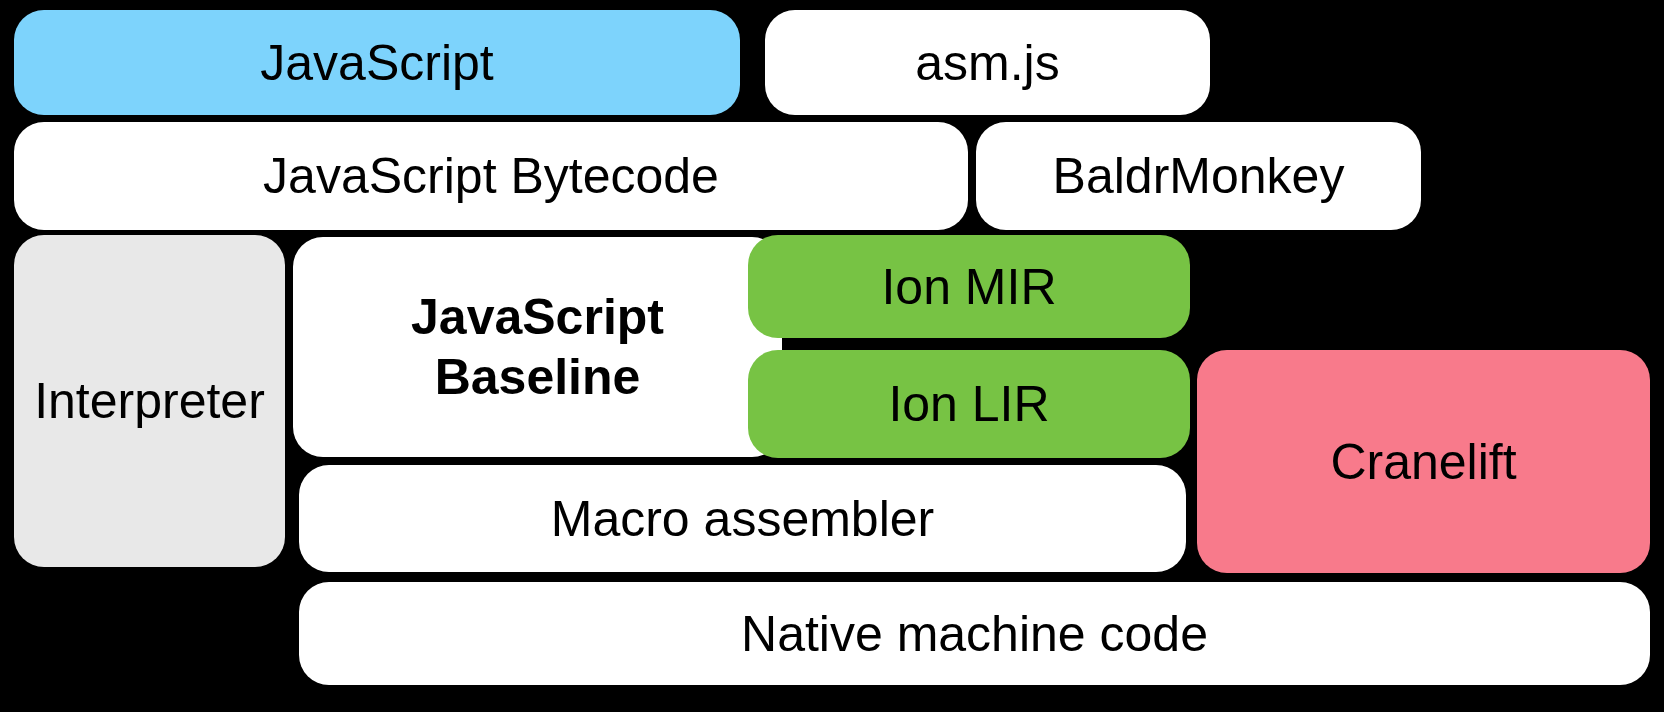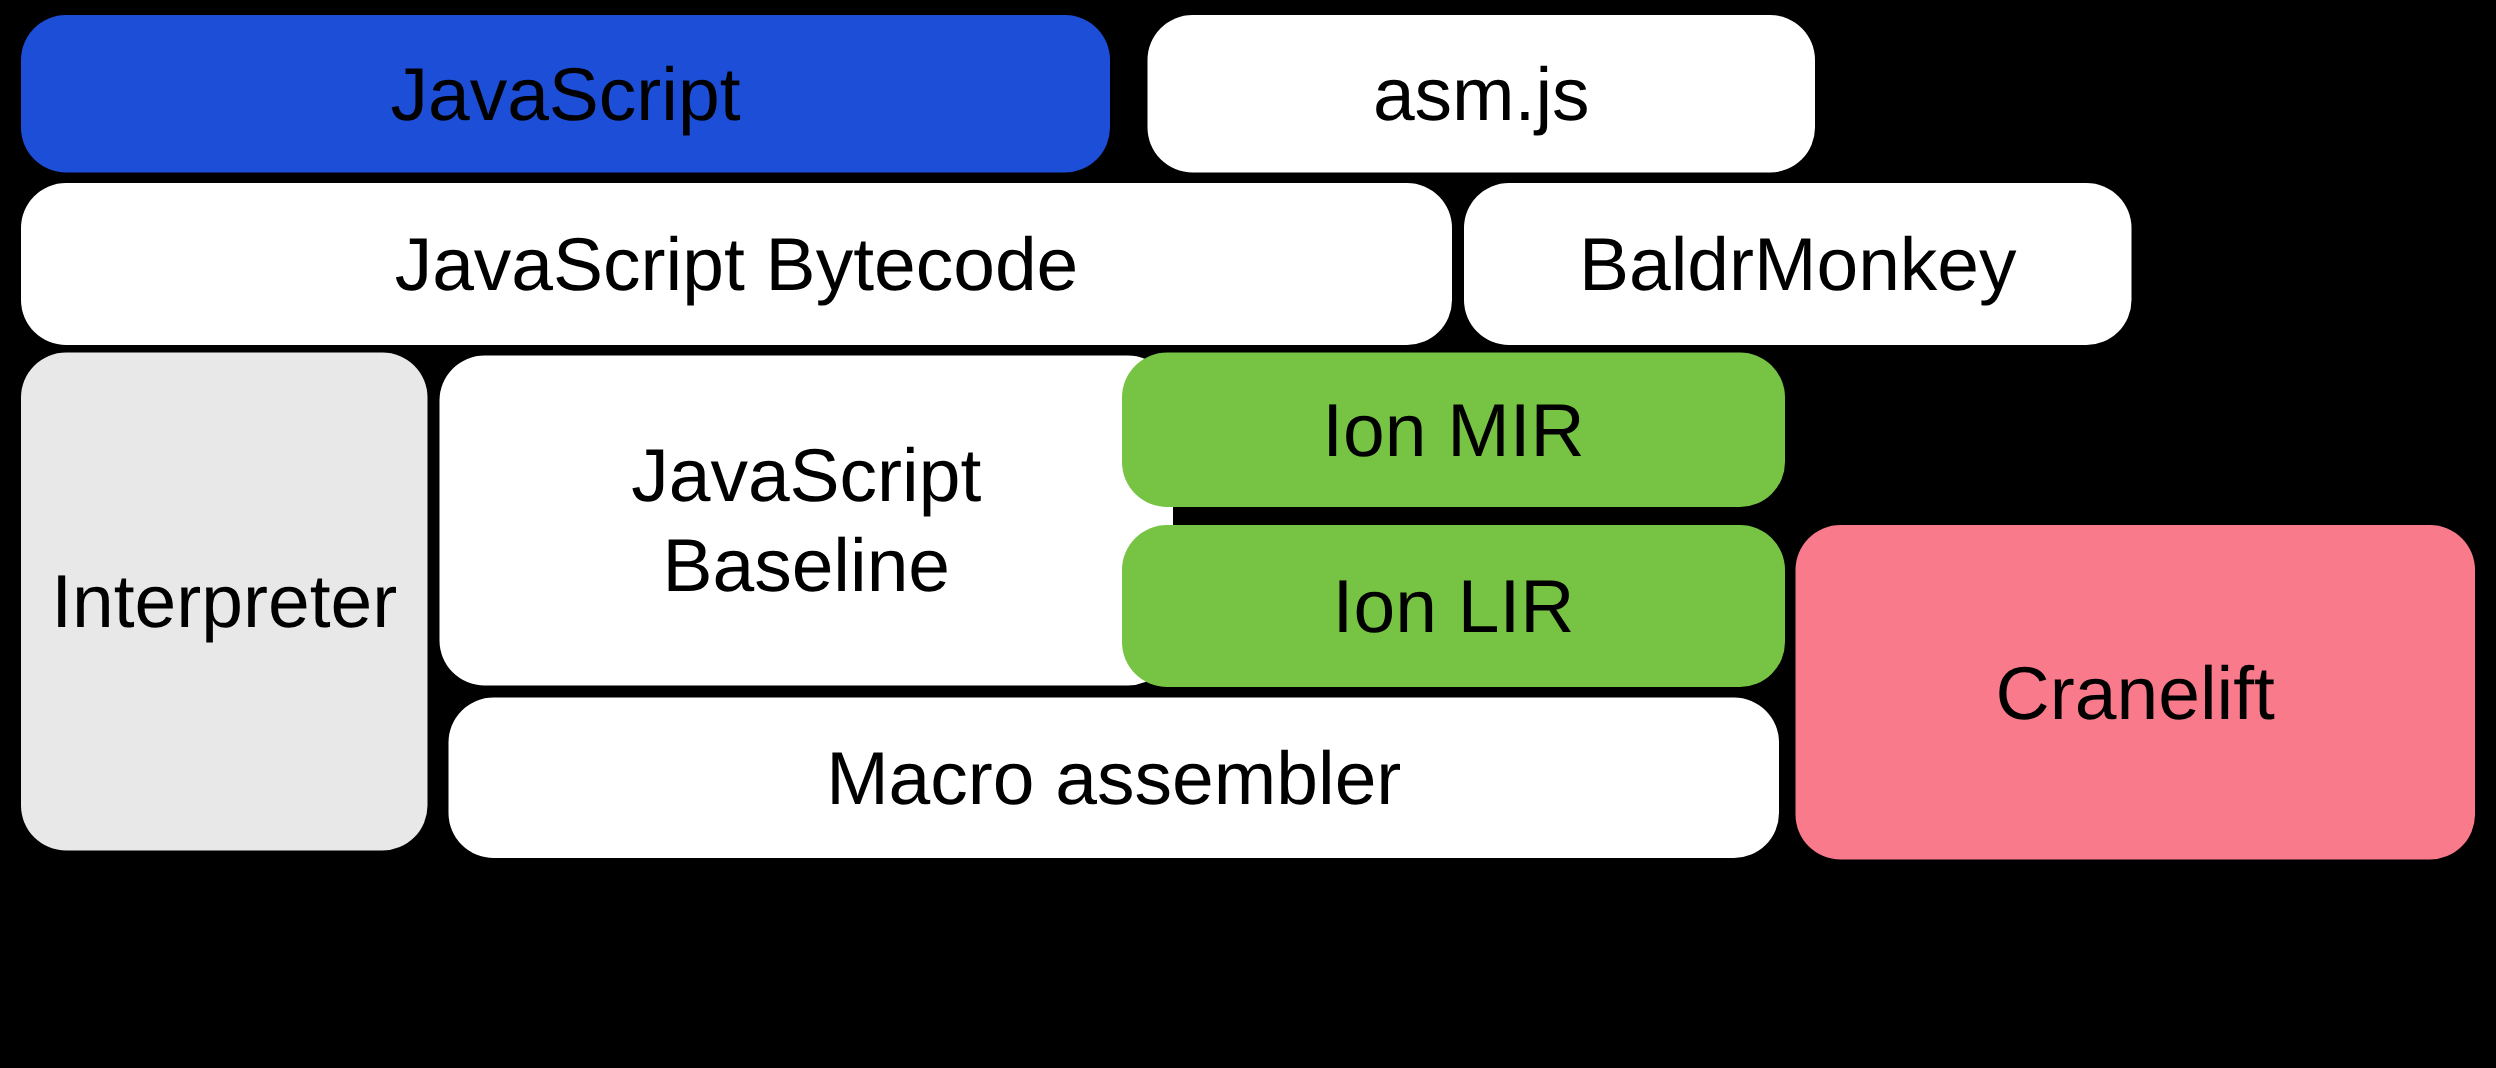--- a/index.html
+++ b/index.html
@@ -31,33 +31,33 @@
   .box .label {
     display: block;
   }
   
   .b-javascript          { left: 14px;   top: 10px;  width: 726px;  height: 105px; }
   .b-asmjs               { left: 748px;  top: 10px;  width: 445px;  height: 105px; margin-left: 17px; }
   .b-wasm                { left: 1206px; top: 10px;  width: 444px;  height: 105px; }
   .b-javascript-bytecode { left: 14px;   top: 122px; width: 954px;  height: 108px; }
   .b-baldrmonkey         { left: 976px;  top: 122px; width: 445px;  height: 108px; }
   .b-interpreter         { left: 14px;   top: 235px; width: 271px;  height: 332px; }
-  .b-javascript-baseline { left: 293px;  top: 237px; width: 489px;  height: 220px; padding: 0 38px; }
+  .b-javascript-baseline { left: 293px;  top: 237px; width: 489px;  height: 220px; padding: 0 38px; font-weight: bold; }
   .b-ion-mir             { left: 748px;  top: 235px; width: 442px;  height: 103px; }
   .b-ion-lir             { left: 748px;  top: 350px; width: 442px;  height: 108px; }
   .b-cranelift           { left: 1197px; top: 350px; width: 453px;  height: 223px; }
   .b-macro-assembler     { left: 299px;  top: 465px; width: 887px;  height: 107px; justify-content: center; }
   .b-native-machine-code { left: 299px;  top: 582px; width: 1351px; height: 103px; }
 </style>
 </head>
 <body>
 
 <div class="canvas">
 
-  <div class="box b-javascript" style="background-color: #1d4ed8;">
+  <div class="box b-javascript" style="background-color: #7dd3fc;">
     <span class="label">JavaScript</span>
   </div>
 
   <div class="box b-asmjs" style="background-color: rgb(255, 255, 255);">
     <span class="label">asm.js</span>
   </div>
 
 
   <div class="box b-javascript-bytecode" style="background-color: rgb(255, 255, 255);">
     <span class="label">JavaScript Bytecode</span>
@@ -84,14 +84,17 @@
   </div>
 
   <div class="box b-cranelift" style="background-color: rgb(248, 122, 139);">
     <span class="label">Cranelift</span>
   </div>
 
   <div class="box b-macro-assembler" style="background-color: rgb(255, 255, 255);">
     <span class="label">Macro assembler</span>
   </div>
 
+  <div class="box b-native-machine-code" style="background-color: rgb(255, 255, 255);">
+    <span class="label">Native machine code</span>
+  </div>
 
 </div>
 
 </body></html>

